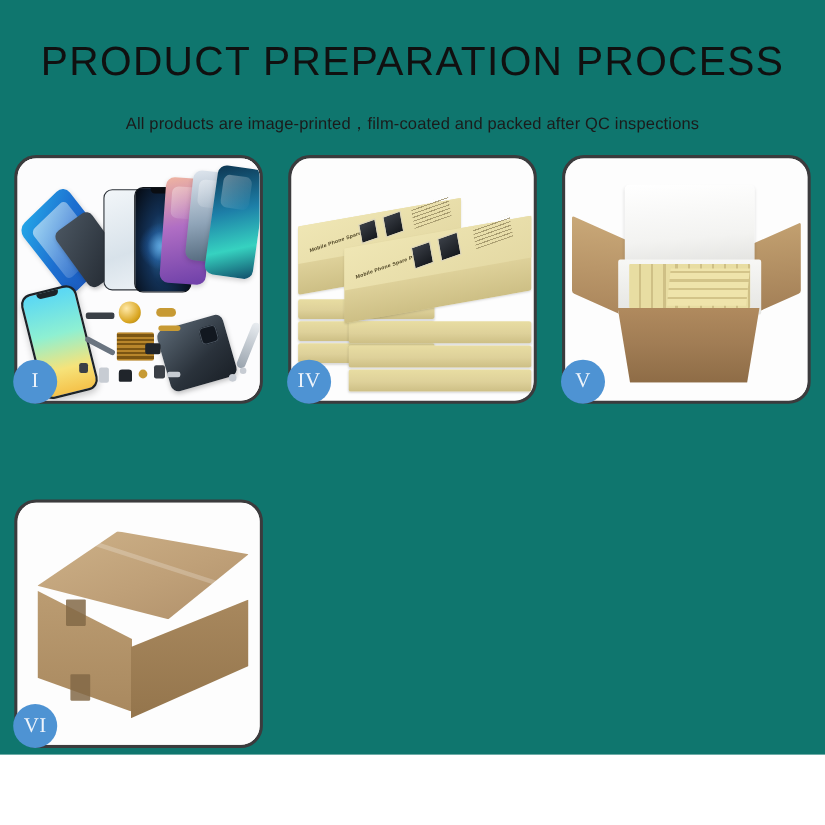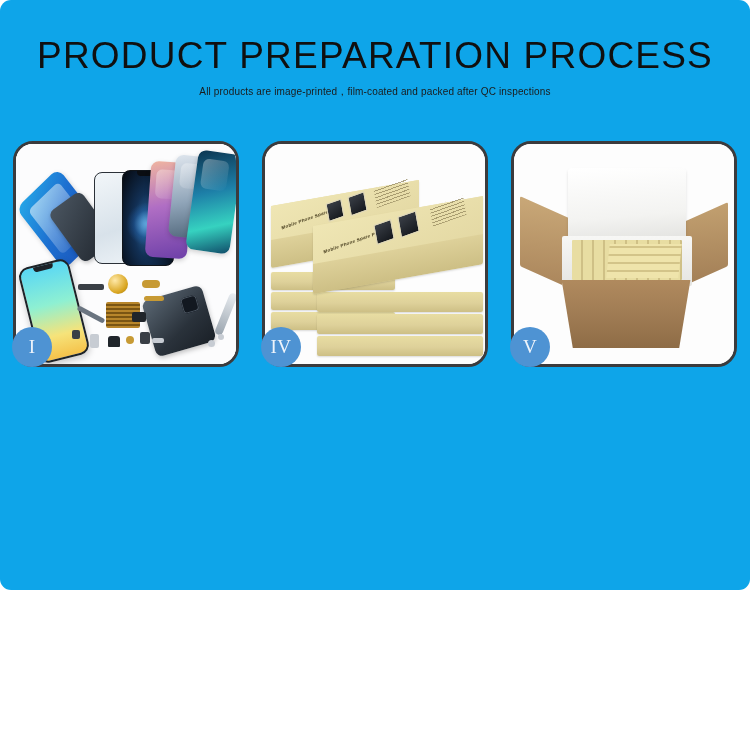--- a/index.html
+++ b/index.html
@@ -9,45 +9,44 @@
     width: 750px;
     height: 750px;
     background: #ffffff;
     font-family: "Liberation Sans", sans-serif;
     overflow: hidden;
   }
 
   .page {
     position: relative;
     width: 750px;
-    height: 590px;
-    background: #0ea5e9;
-    border-radius: 11px;
+    height: 686px;
+    background: #0f766e;
   }
 
   
   .header {
     position: absolute;
     left: 0; top: 36px;
     width: 750px;
     text-align: center;
   }
   .main-title {
     font-family: "Liberation Sans", sans-serif;
     font-size: 37px;
     font-weight: 400;
     letter-spacing: 1.2px;
     color: #101010;
     line-height: 1.1;
     white-space: nowrap;
   }
   .sub-title {
-    margin-top: 8px;
+    margin-top: 26px;
     font-family: "Liberation Sans", sans-serif;
-    font-size: 10px;
+    font-size: 15px;
     font-weight: 400;
     letter-spacing: 0.15px;
     color: #1b1b1b;
     white-space: nowrap;
   }
 
   
   .grid {
     position: absolute;
     left: 13px;
@@ -522,15 +521,28 @@
           <div class="v-foam-lid"></div>
           <div class="v-foam-body"></div>
           <div class="v-inner-boxes"></div>
           <div class="v-inner-boxes2"></div>
           <div class="v-carton-front"></div>
         </div>
       </div>
       <div class="badge">V</div>
     </div>
 
+    <div class="panel">
+      <div class="panel-inner">
+        <div class="scene">
+          <div class="c-top"></div>
+          <div class="c-left"></div>
+          <div class="c-right"></div>
+          <div class="c-seam"></div>
+          <div class="c-tape" style="left:44px; top:88px;"></div>
+          <div class="c-tape" style="left:48px; top:156px;"></div>
+        </div>
+      </div>
+      <div class="badge">VI</div>
+    </div>
 
   </div>
 </div>
 
 </body></html>

